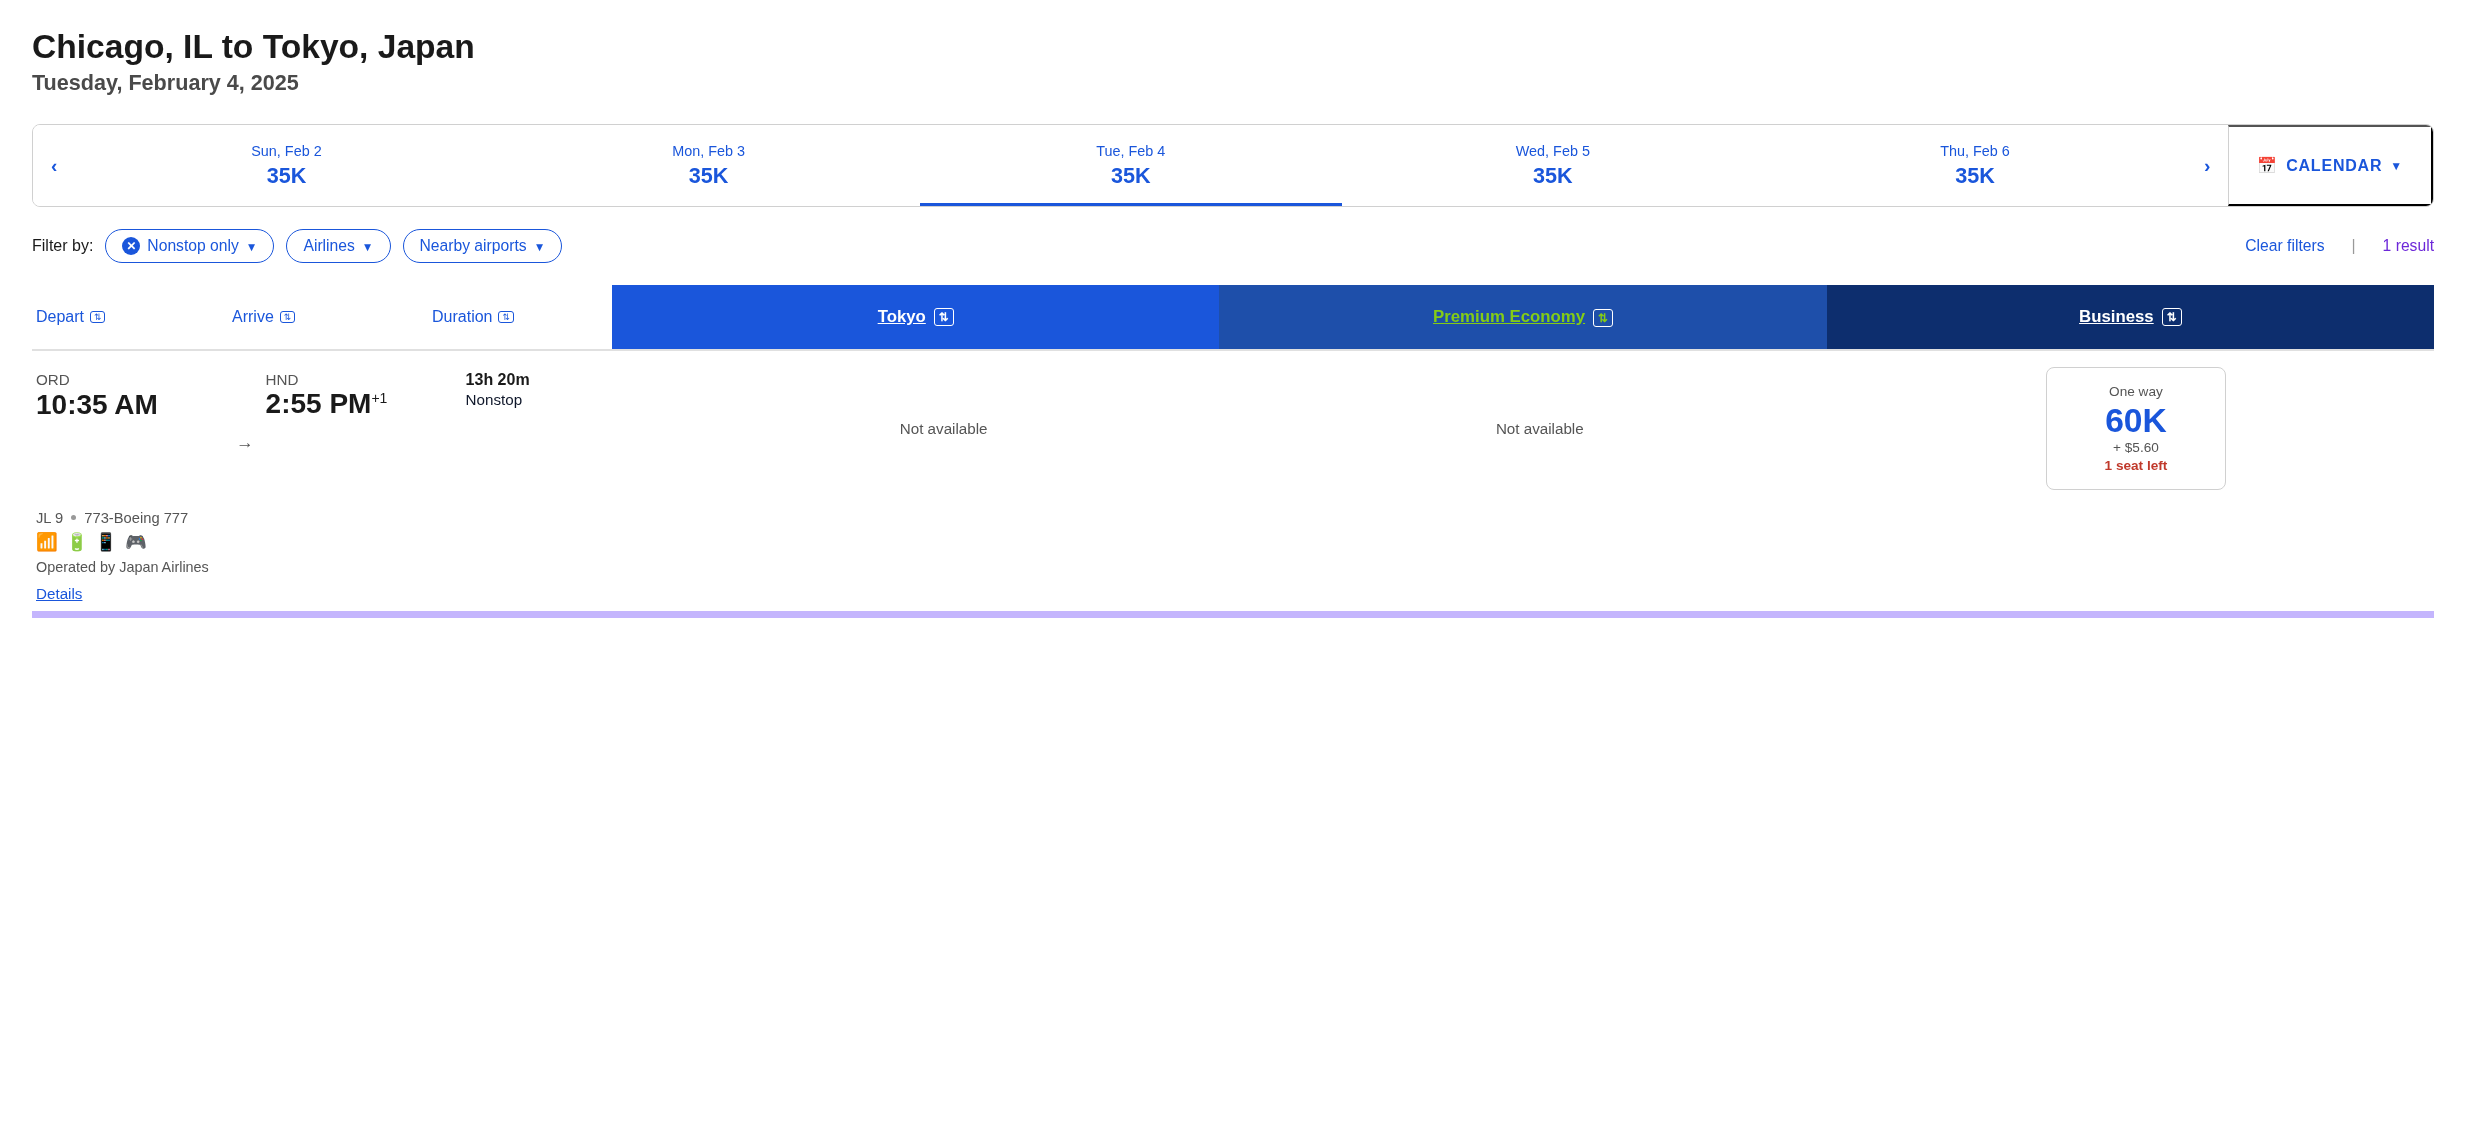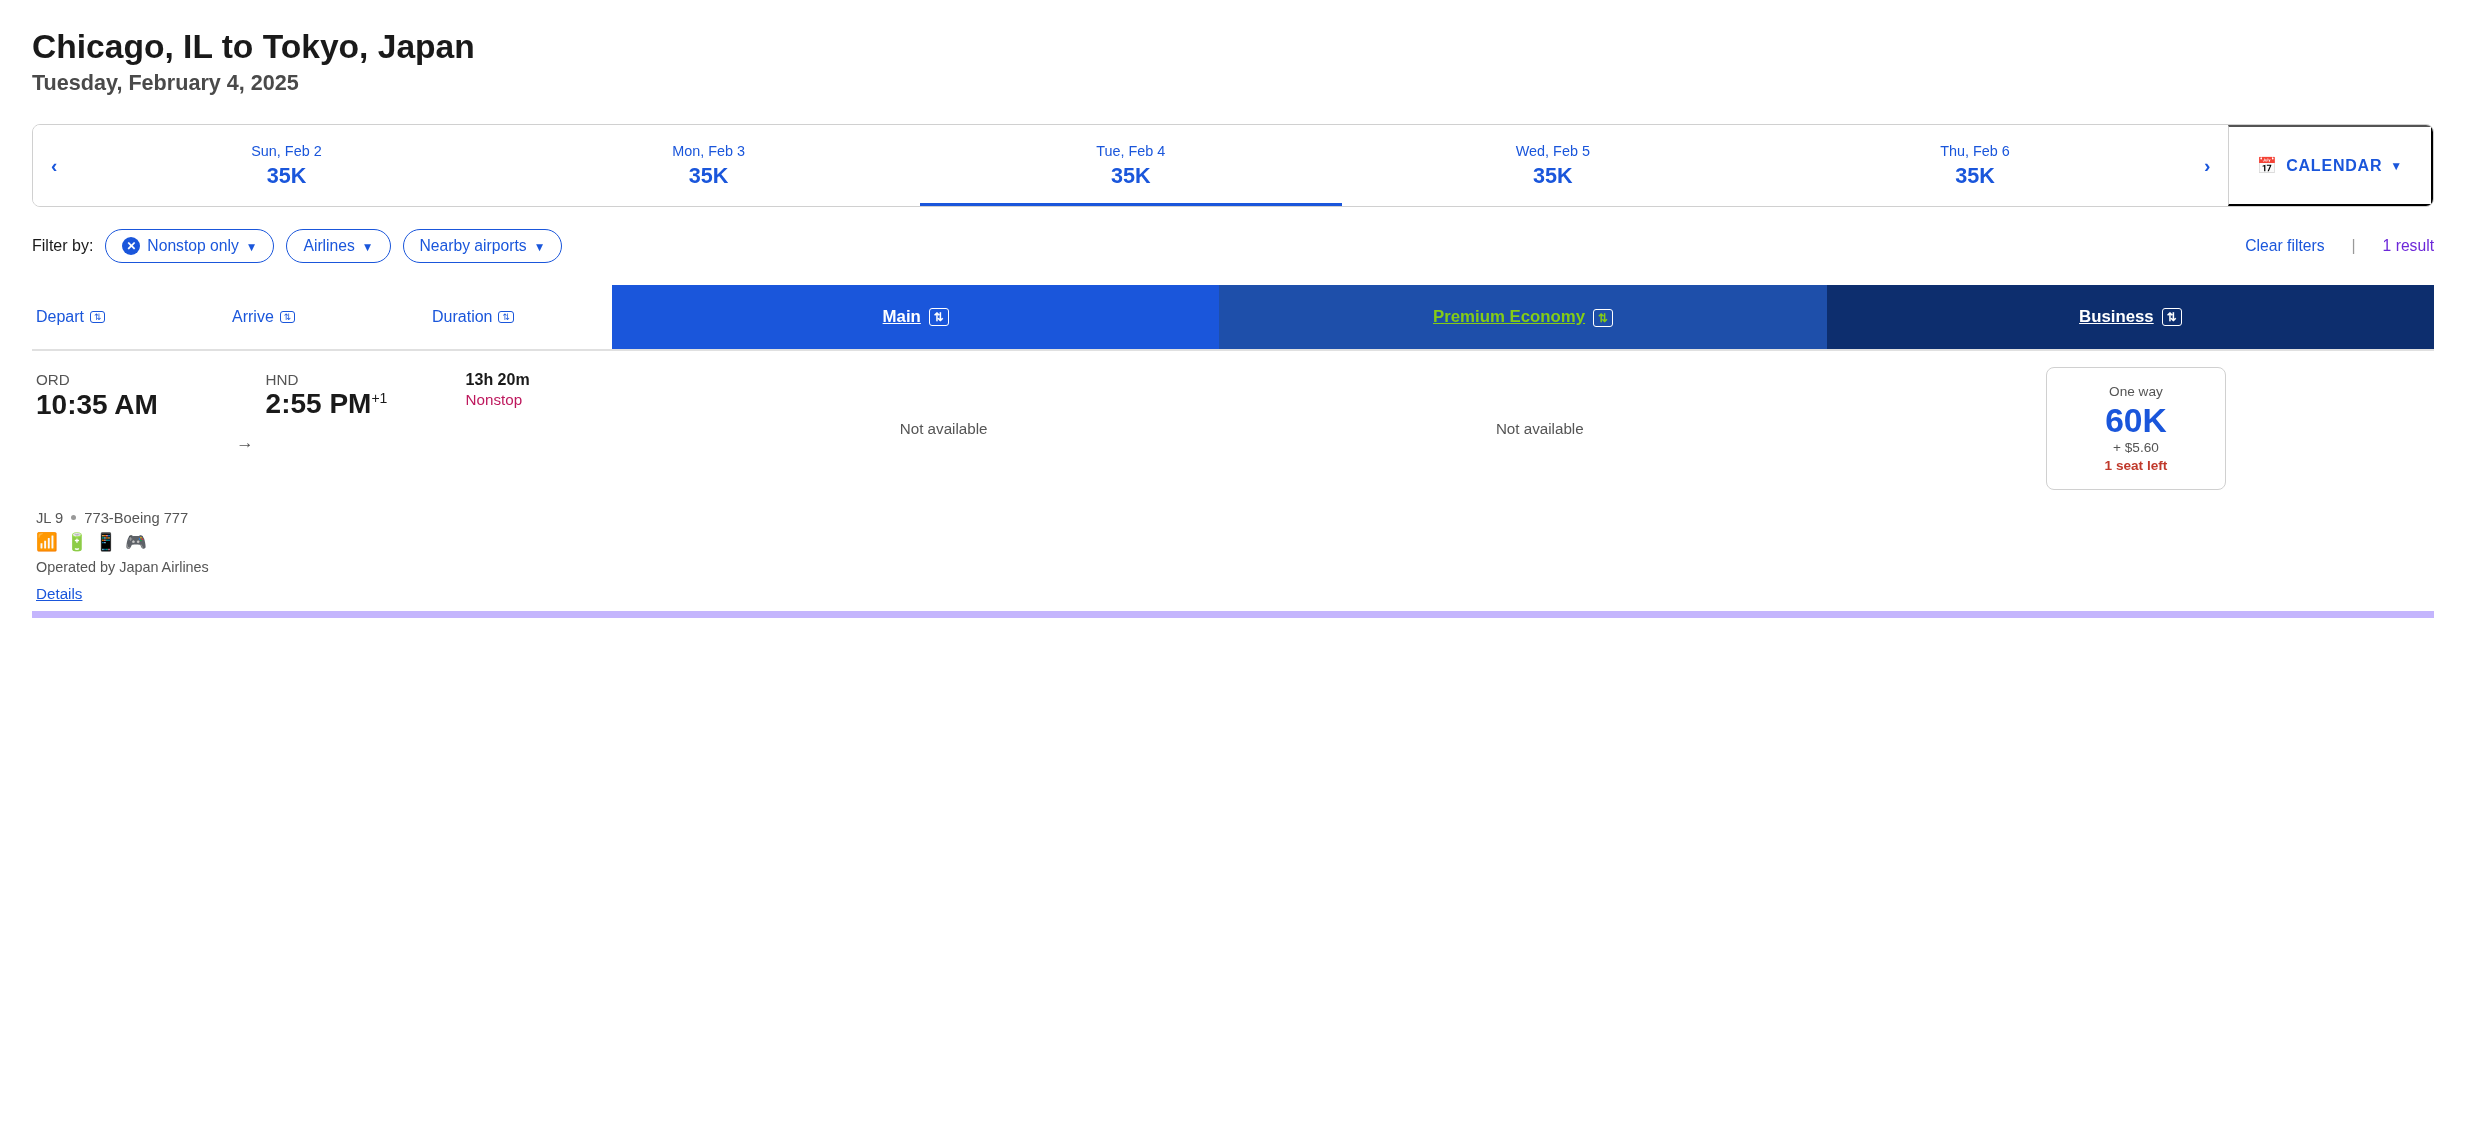--- a/index.html
+++ b/index.html
@@ -439,21 +439,21 @@
       <span class="sort-icon-blue">⇅</span>
     </span>
   </div>
   <div style="display:flex; align-items:center; width:180px; padding:14px 0;">
     <span class="col-header-label">
       <span>Duration</span>
       <span class="sort-icon-blue">⇅</span>
     </span>
   </div>
   <div class="col-main">
-    <span class="underline">Main</span>
+    <span class="underline">Tokyo</span>
     <span style="border:1.5px solid #fff; border-radius:3px; padding:1px 4px; font-size:0.7em;">⇅</span>
   </div>
   <div class="col-premium">
     <span class="underline">Premium Economy</span>
     <span style="border:1.5px solid #fff; border-radius:3px; padding:1px 4px; font-size:0.7em;">⇅</span>
   </div>
   <div class="col-business">
     <span class="underline">Business</span>
     <span style="border:1.5px solid #fff; border-radius:3px; padding:1px 4px; font-size:0.7em;">⇅</span>
   </div>
@@ -472,21 +472,21 @@
 
   <div class="col-data-arrive">
     <span style="font-size:0.95em; color:#555;">HND</span>
     <div style="font-size:1.75em; font-weight:700;">
       <span>2:55 PM</span><sup style="font-size:0.5em; font-weight:400;">+1</sup>
     </div>
   </div>
 
   <div class="col-data-duration">
     <div style="font-size:1em; font-weight:600; margin-bottom:2px;">13h 20m</div>
-    <div style="font-size:0.95em; color:#be185d;">Nonstop</div>
+    <div style="font-size:0.95em; color:#0f172a;">Nonstop</div>
   </div>
 
   <div class="col-data-main">
     <span>Not available</span>
   </div>
 
   <div class="col-data-premium">
     <span>Not available</span>
   </div>
 

